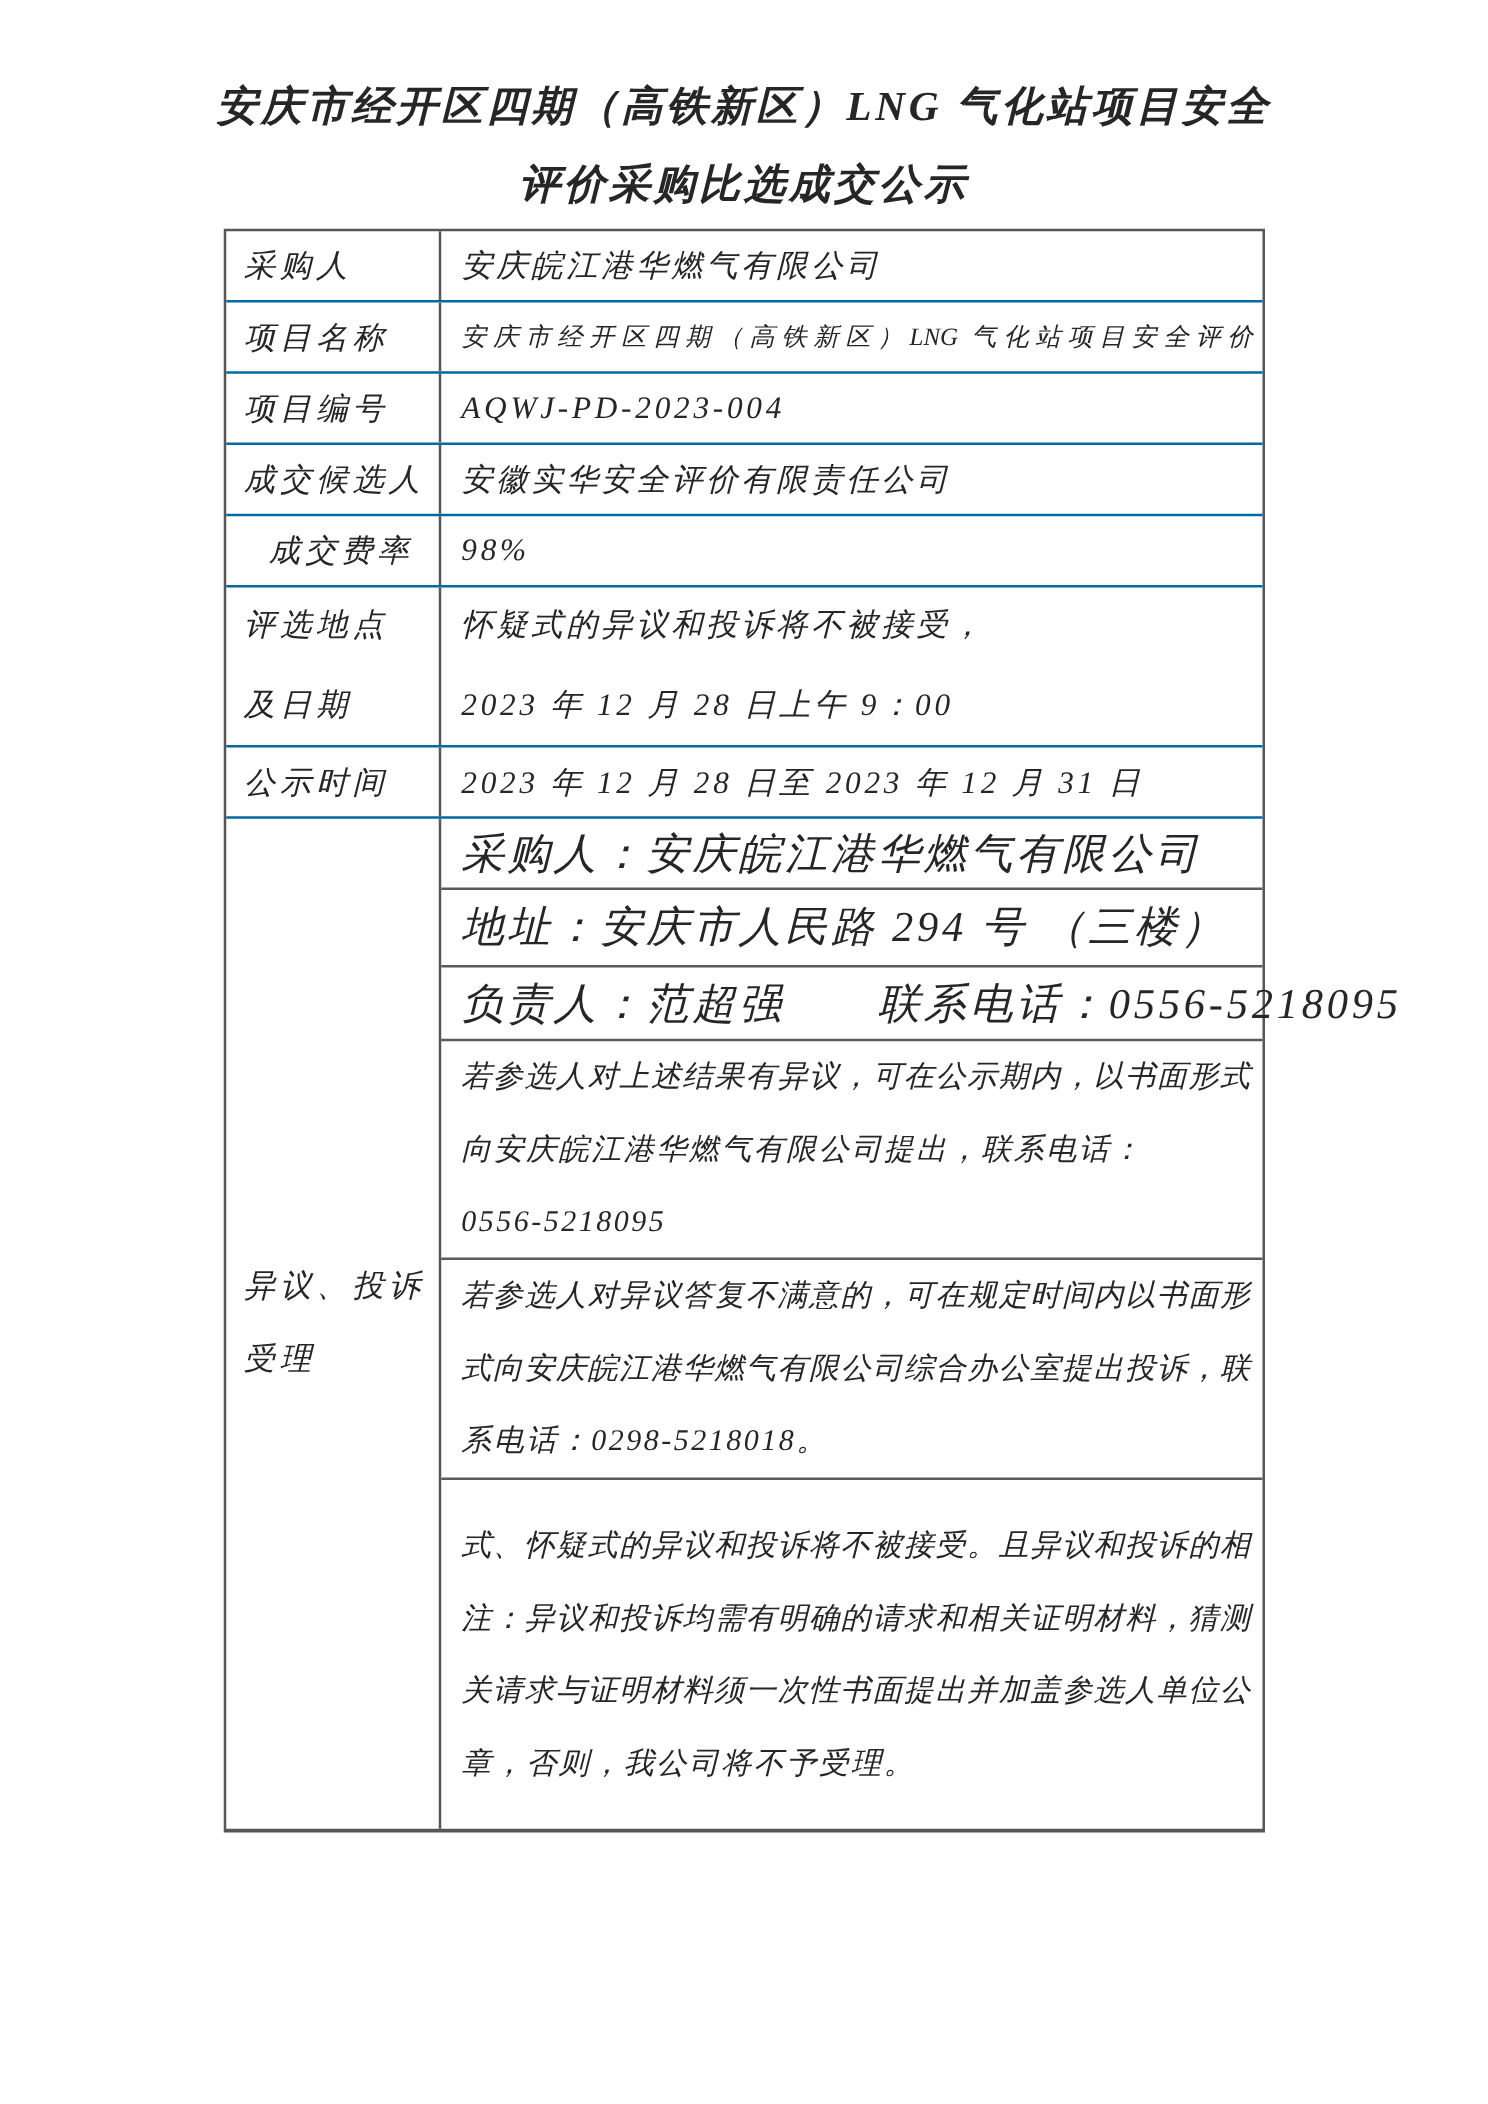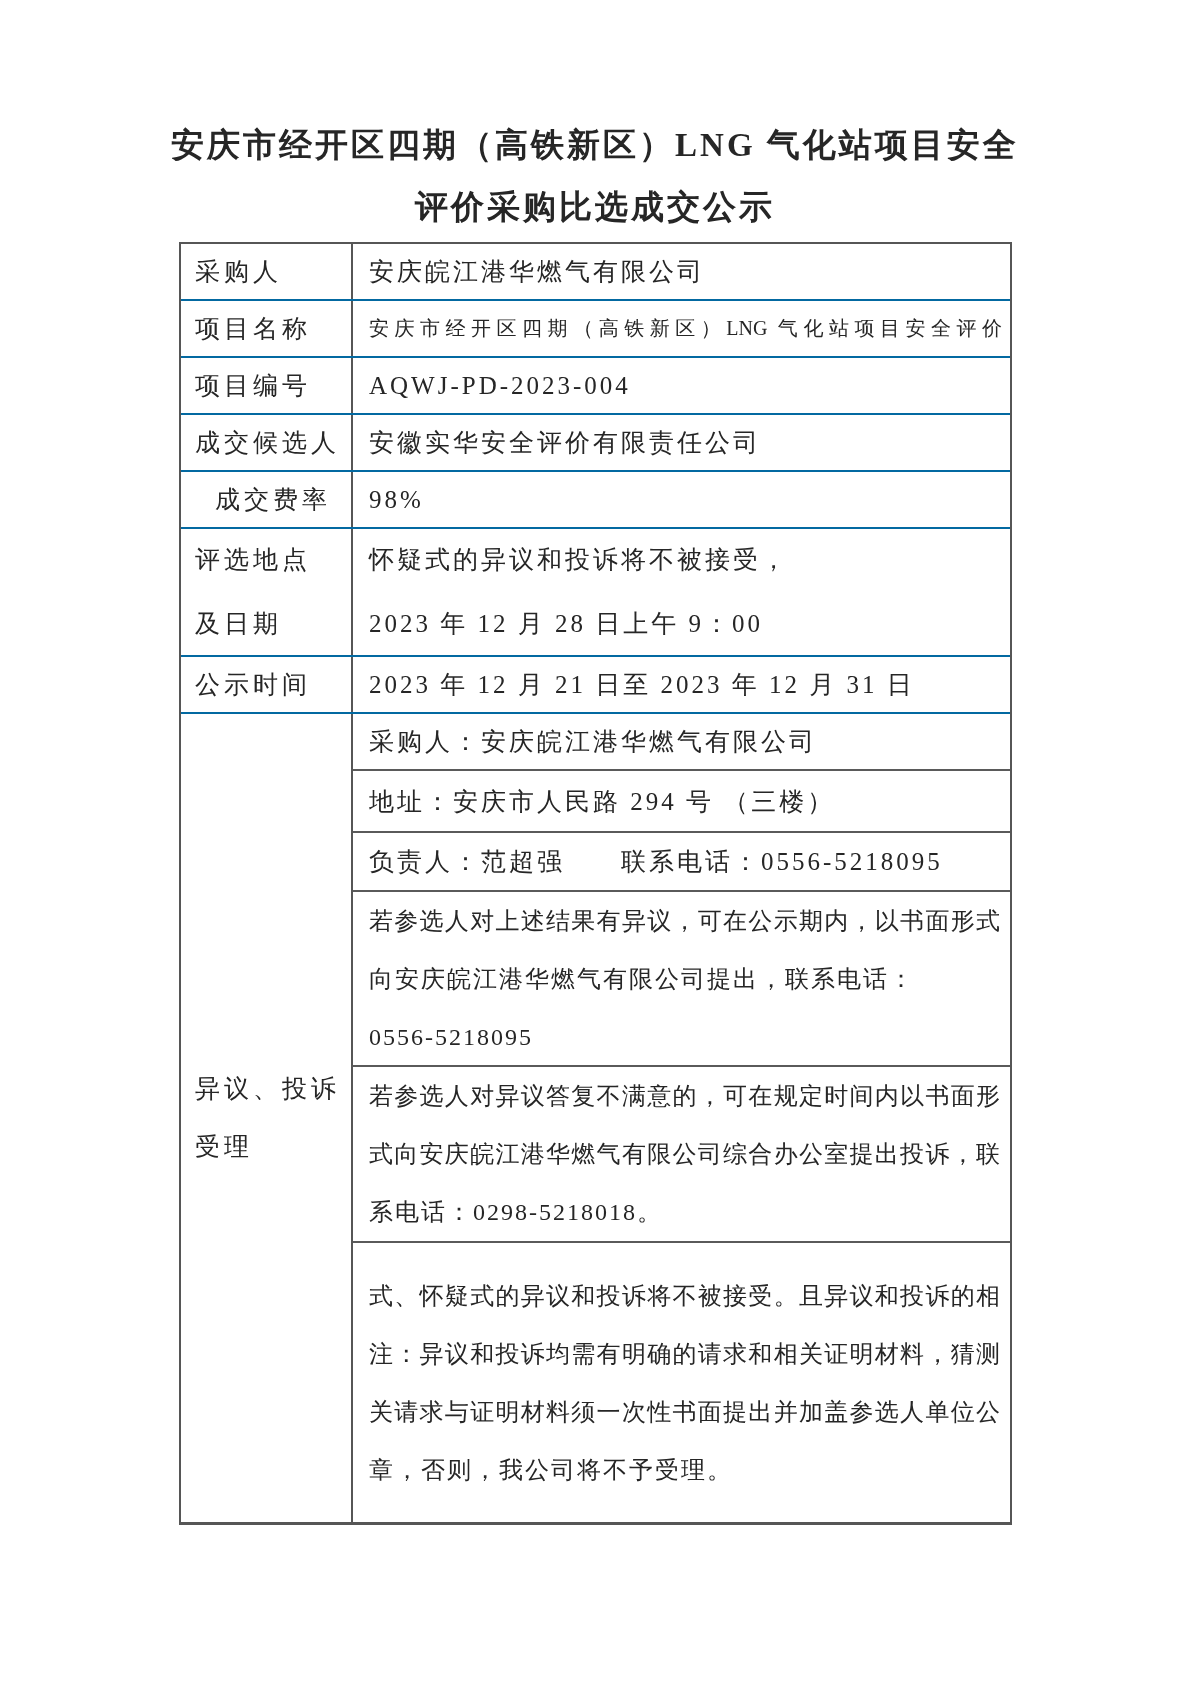--- a/index.html
+++ b/index.html
@@ -11,21 +11,22 @@
     width: 1190px;
     height: 1683px;
     font-family: "Liberation Serif", "DejaVu Serif", serif;
     color: #262626;
     overflow: hidden;
   }
   .page {
     box-sizing: border-box;
     width: 992px;
     height: 1683px;
-    padding-top: 114px;
+    padding-top: 55px;
+    font-style: italic;
   }
   
   .title {
     width: 1190px;
     text-align: center;
     font-weight: bold;
     font-size: 33px;
     letter-spacing: 3px;
     line-height: 62px;
     margin-bottom: 4px;
@@ -90,21 +91,21 @@
     min-width: 0;
   }
   .sub {
     box-sizing: border-box;
     display: flex;
     flex-direction: column;
     justify-content: center;
     border-bottom: 2px solid #5a5a5a;
     padding-left: 16px;
     padding-right: 10px;
-    font-size: 25px;
+    font-size: 34px;
     letter-spacing: 3px;
   }
   .sub:last-child { border-bottom: none; }
   .s57  { height: 57px; }
   .s62  { height: 62px; }
   .s59  { height: 59px; }
   .s175 { height: 175px; }
   .s176 { height: 176px; }
   .s279 { height: 279px; }
   .para { font-size: 24px; letter-spacing: 2px; }
@@ -182,21 +183,21 @@
         <div class="t">怀疑式的异议和投诉将不被接受，</div>
         <div class="t">2023 年 12 月 28 日上午 9：00</div>
       </div>
     </div>
 
     <div class="row h57">
       <div class="cell label">
         <div class="t">公示时间</div>
       </div>
       <div class="cell value">
-        <div class="t">2023 年 12 月 21 日至 2023 年 12 月 31 日</div>
+        <div class="t">2023 年 12 月 28 日至 2023 年 12 月 31 日</div>
       </div>
     </div>
 
     <div class="row">
       <div class="cell label obj-label">
         <div class="t">异议、投诉</div>
         <div class="t">受理</div>
       </div>
       <div class="obj-body">
 

